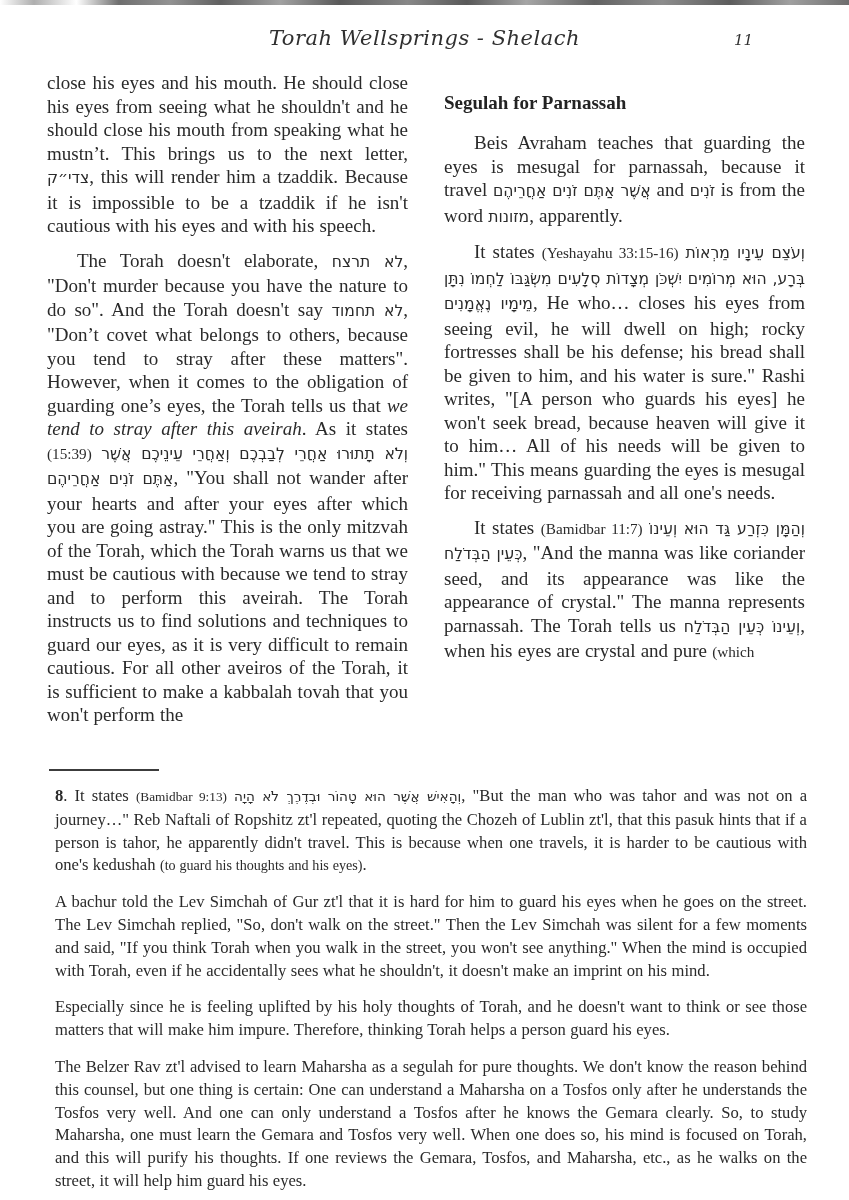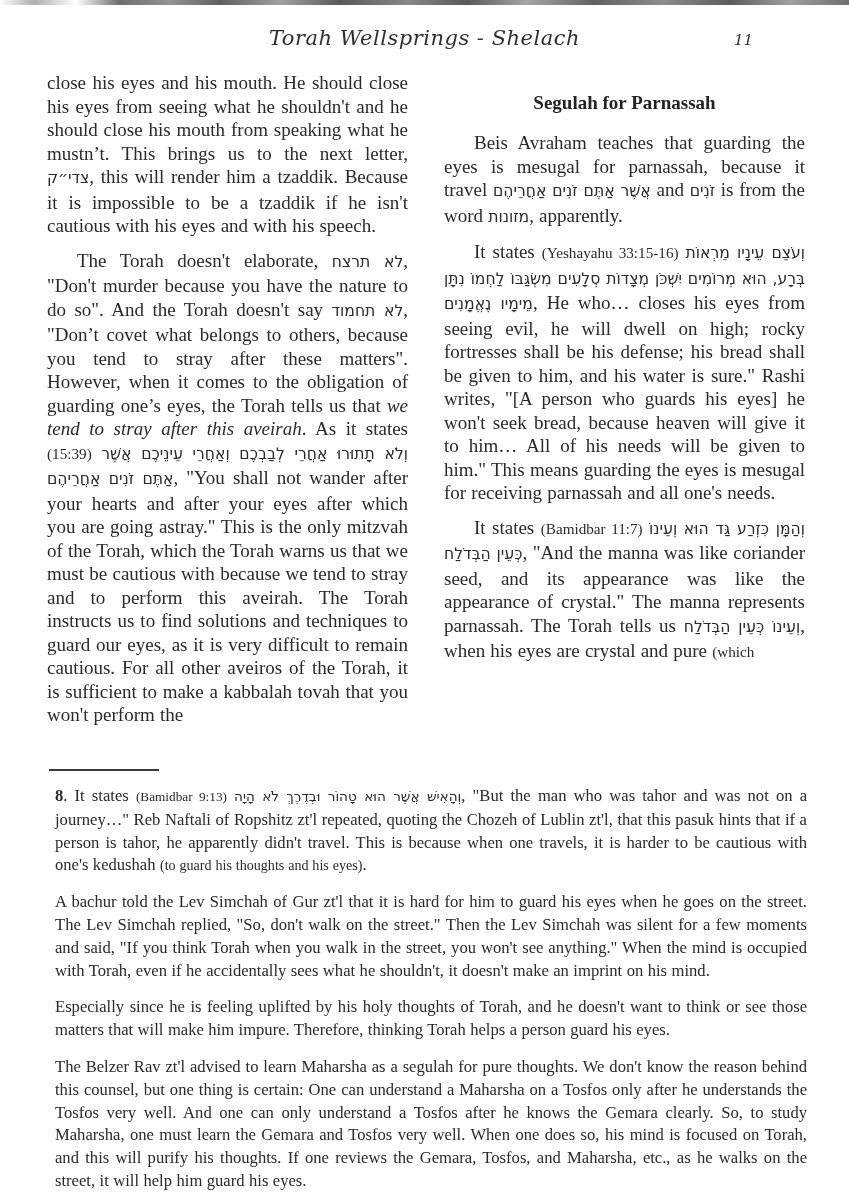--- a/index.html
+++ b/index.html
@@ -26,21 +26,21 @@
     display:flex;gap:36px;overflow:hidden;
   }
   .col{width:367px;}
   .par{
     margin:0 0 11px 0;font-size:19px;line-height:23.5px;
     text-align:justify;word-spacing:.4px;
   }
   .indent{text-indent:30px;}
   .sect{
     margin:21px 0 17px 0;font-size:19px;font-weight:bold;
-    text-align:center;color:#232323;
+    text-align:left;color:#232323;
   }
   .footnotes{position:absolute;top:757px;left:47px;width:760px;}
   .fn-rule{width:110px;height:2px;background:#3c3c3c;margin:12px 0 14px 2px;}
   .fn{
     margin:0 0 14px 8px;font-size:16.6px;line-height:22.8px;
     text-align:justify;word-spacing:.3px;
   }
   .seg-heb{
     font-family:"DejaVu Sans", sans-serif;font-size:.82em;
     direction:rtl;unicode-bidi:isolate;

